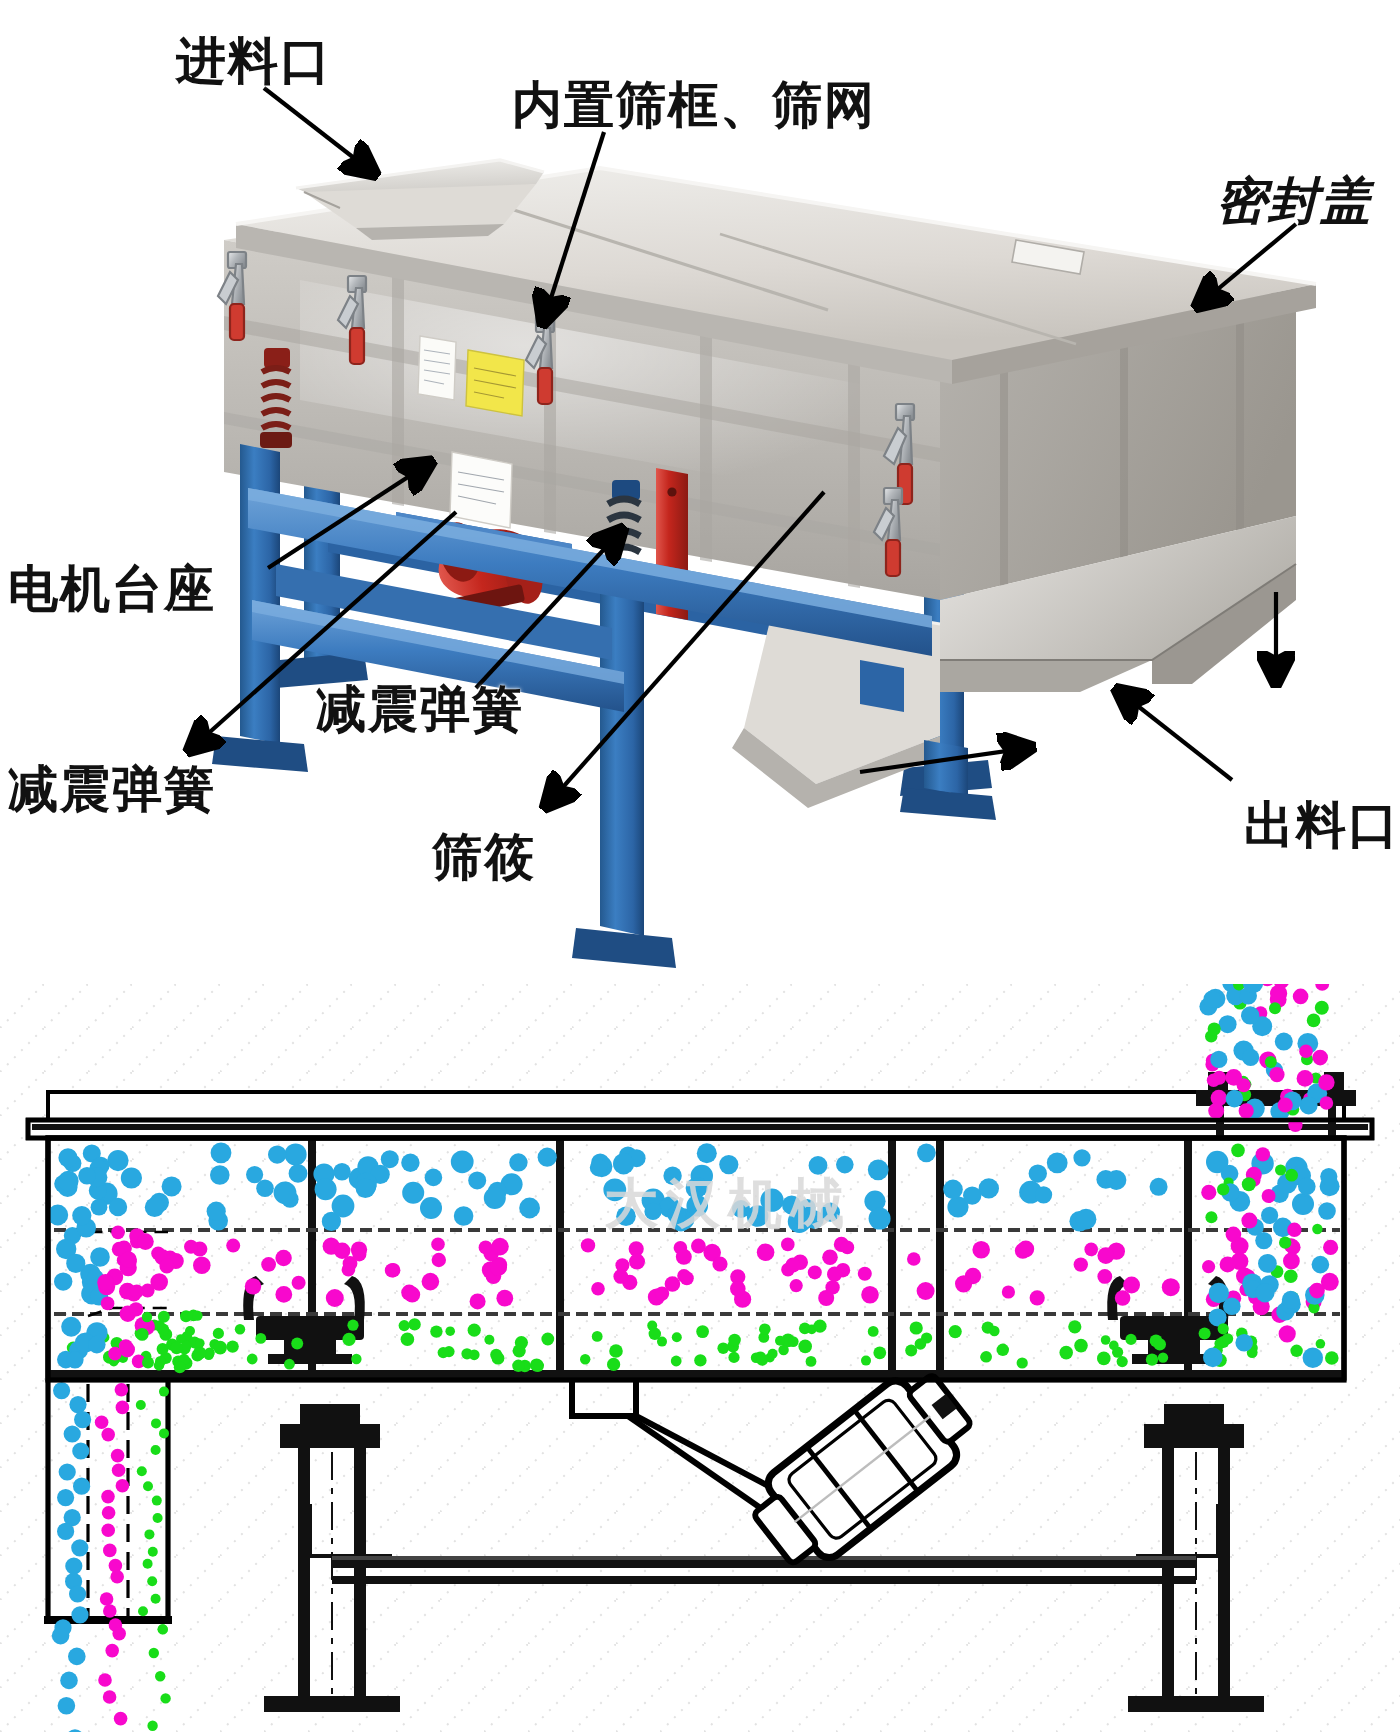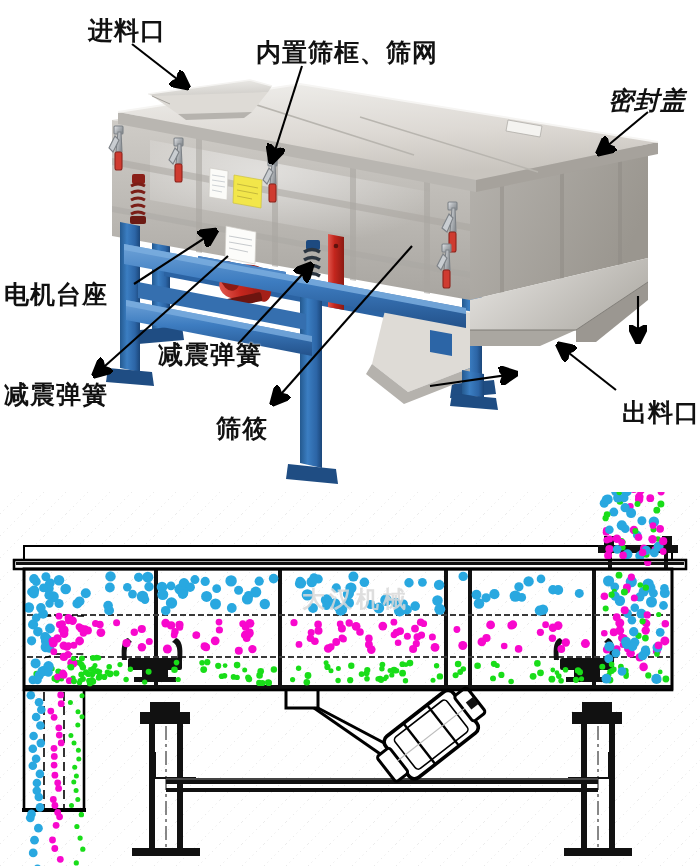--- a/index.html
+++ b/index.html
@@ -41,21 +41,21 @@
     width: 700px; height: 374px;
     background: #ffffff;
     overflow: hidden;
   }
   #schematic-svg { position: absolute; left: 0; top: 0; }
 
   .wm {
     position: absolute;
     color: #d9d9d9;
     font-weight: 700;
-    font-size: 23px;
+    font-size: 27px;
     letter-spacing: 4px;
     white-space: nowrap;
     opacity: .85;
   }
 </style>
 </head>
 <body>
 
 <div id="page">
 

